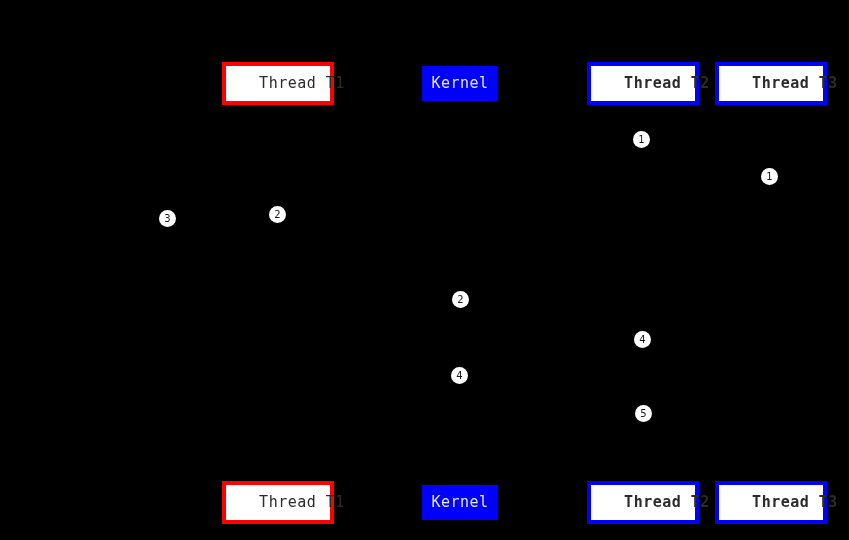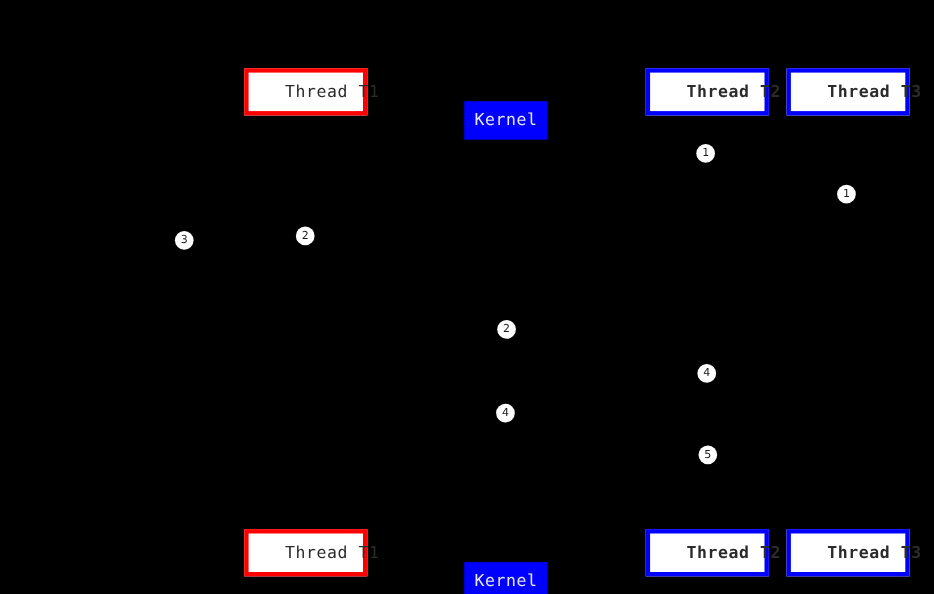--- a/index.html
+++ b/index.html
@@ -44,21 +44,20 @@
   }
   .participant.blue {
     border-color: #0000FF;
     border-width: 4px;
     font-weight: bold;
   }
   .participant.kernel {
     background: #0000FF;
     color: #E8E8E8;
     border: 0 none;
-    margin-top: 26px;
   }
 
   
   .lifeline {
     position: absolute;
     width: 1px;
     background: #000000;
   }
   .lifeline-tick {
     position: absolute;

